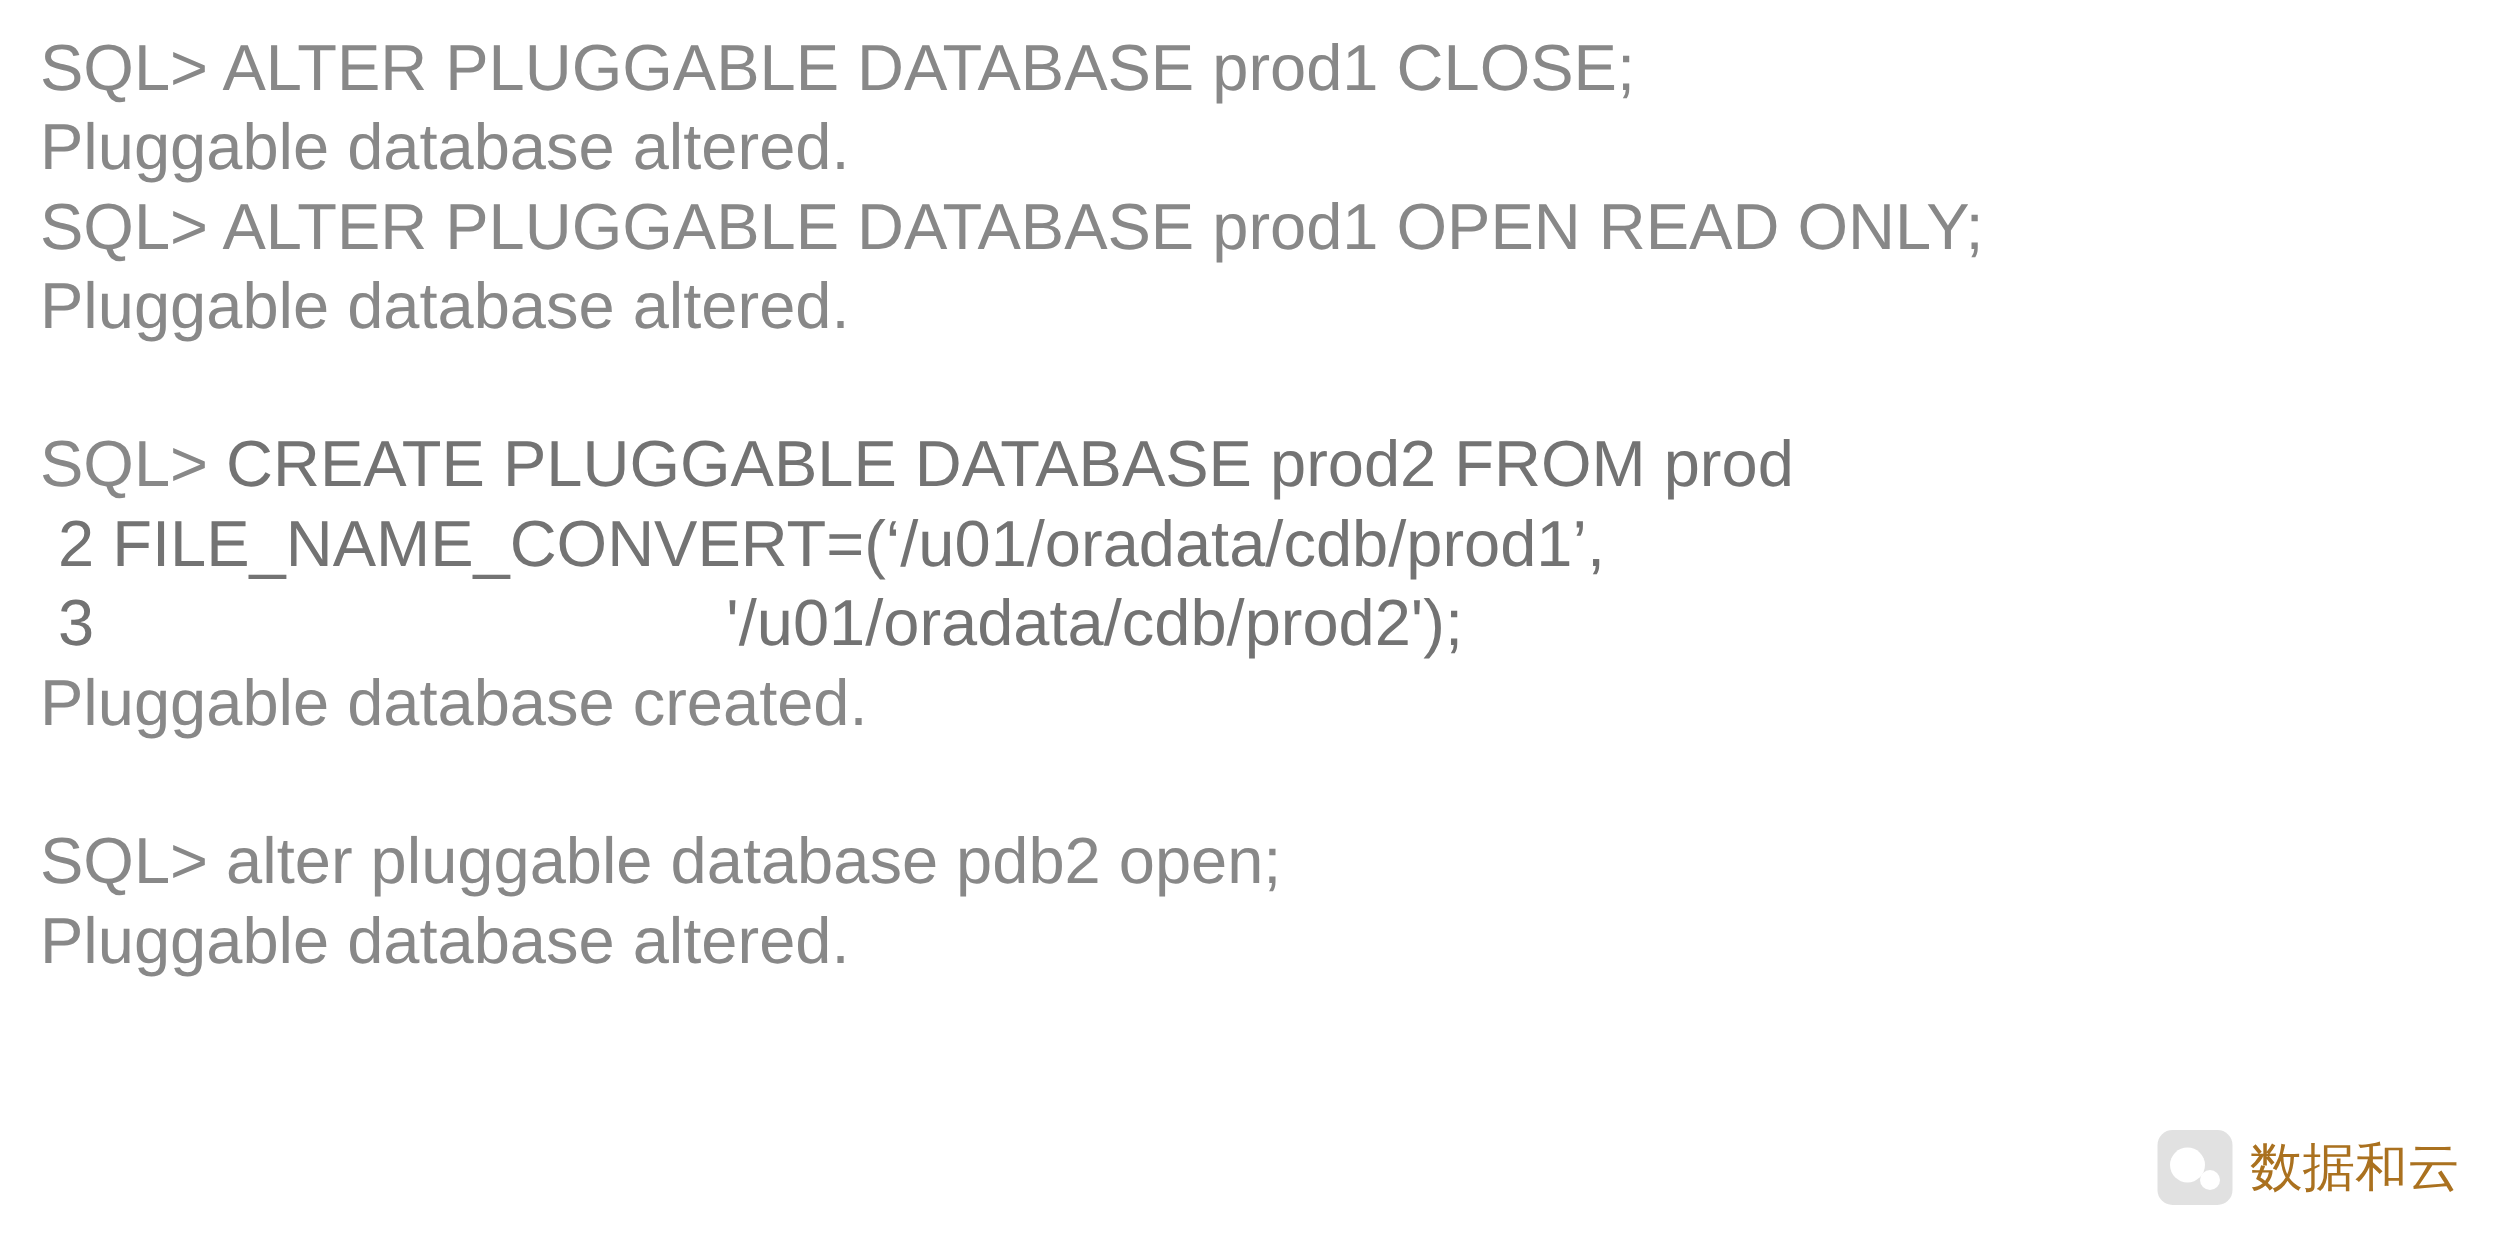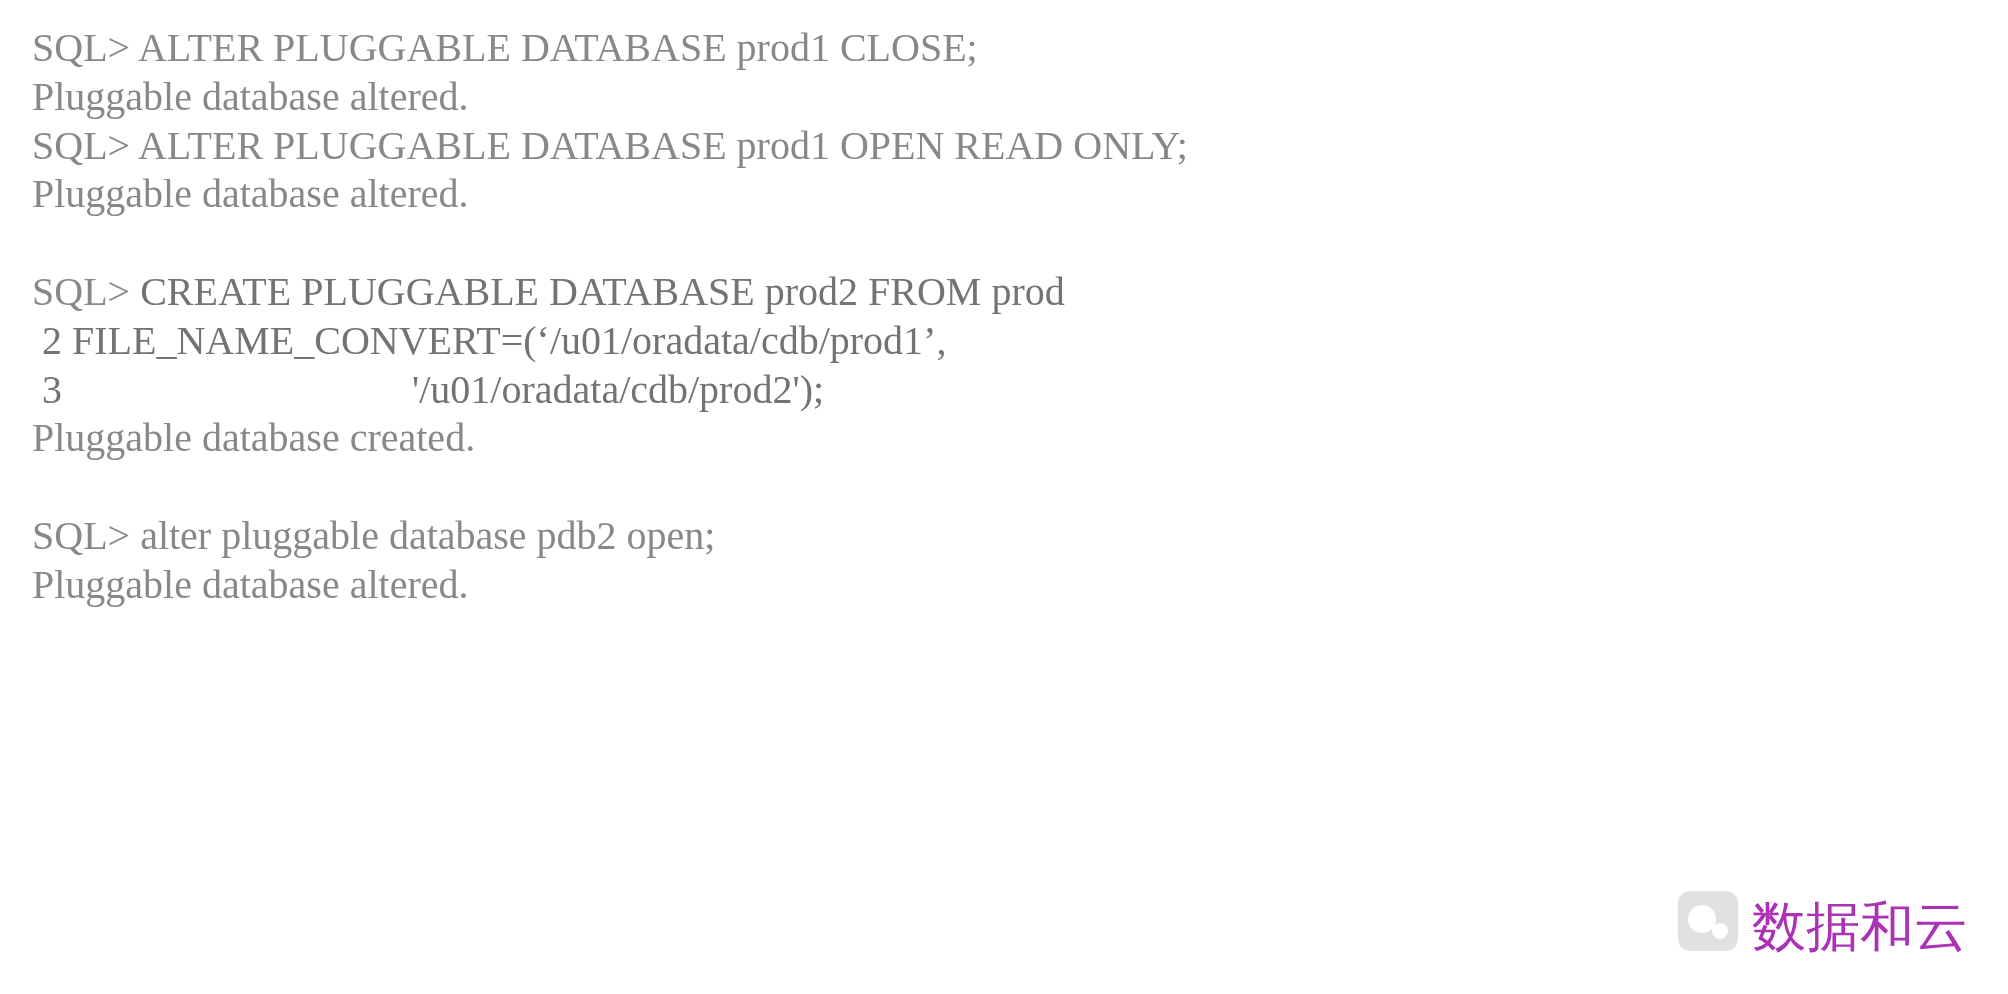--- a/index.html
+++ b/index.html
@@ -7,37 +7,37 @@
     padding: 0;
     width: 2008px;
     height: 994px;
     background: #ffffff;
     font-family: Arial, Helvetica, sans-serif;
     position: relative;
     overflow: hidden;
   }
   .content {
     padding: 24px 32px;
-    font-size: 40px;
+    font-size: 52px;
     line-height: 1.22;
     color: #888888;
     white-space: pre;
-    font-family: Liberation Serif, serif;
   }
   .red {
     color: #737373;
   }
   .watermark {
     position: absolute;
     right: 40px;
     bottom: 30px;
     display: flex;
+    align-items: center;
     gap: 14px;
-    color: #a21caf;
-    font-size: 54px;
+    color: #a16207;
+    font-size: 42px;
     font-family: "Microsoft YaHei", Arial, sans-serif;
     opacity: 0.9;
   }
   .wm-icon {
     width: 60px;
     height: 60px;
     border-radius: 12px;
     background: #d0d0d0;
     position: relative;
     opacity: 0.7;

